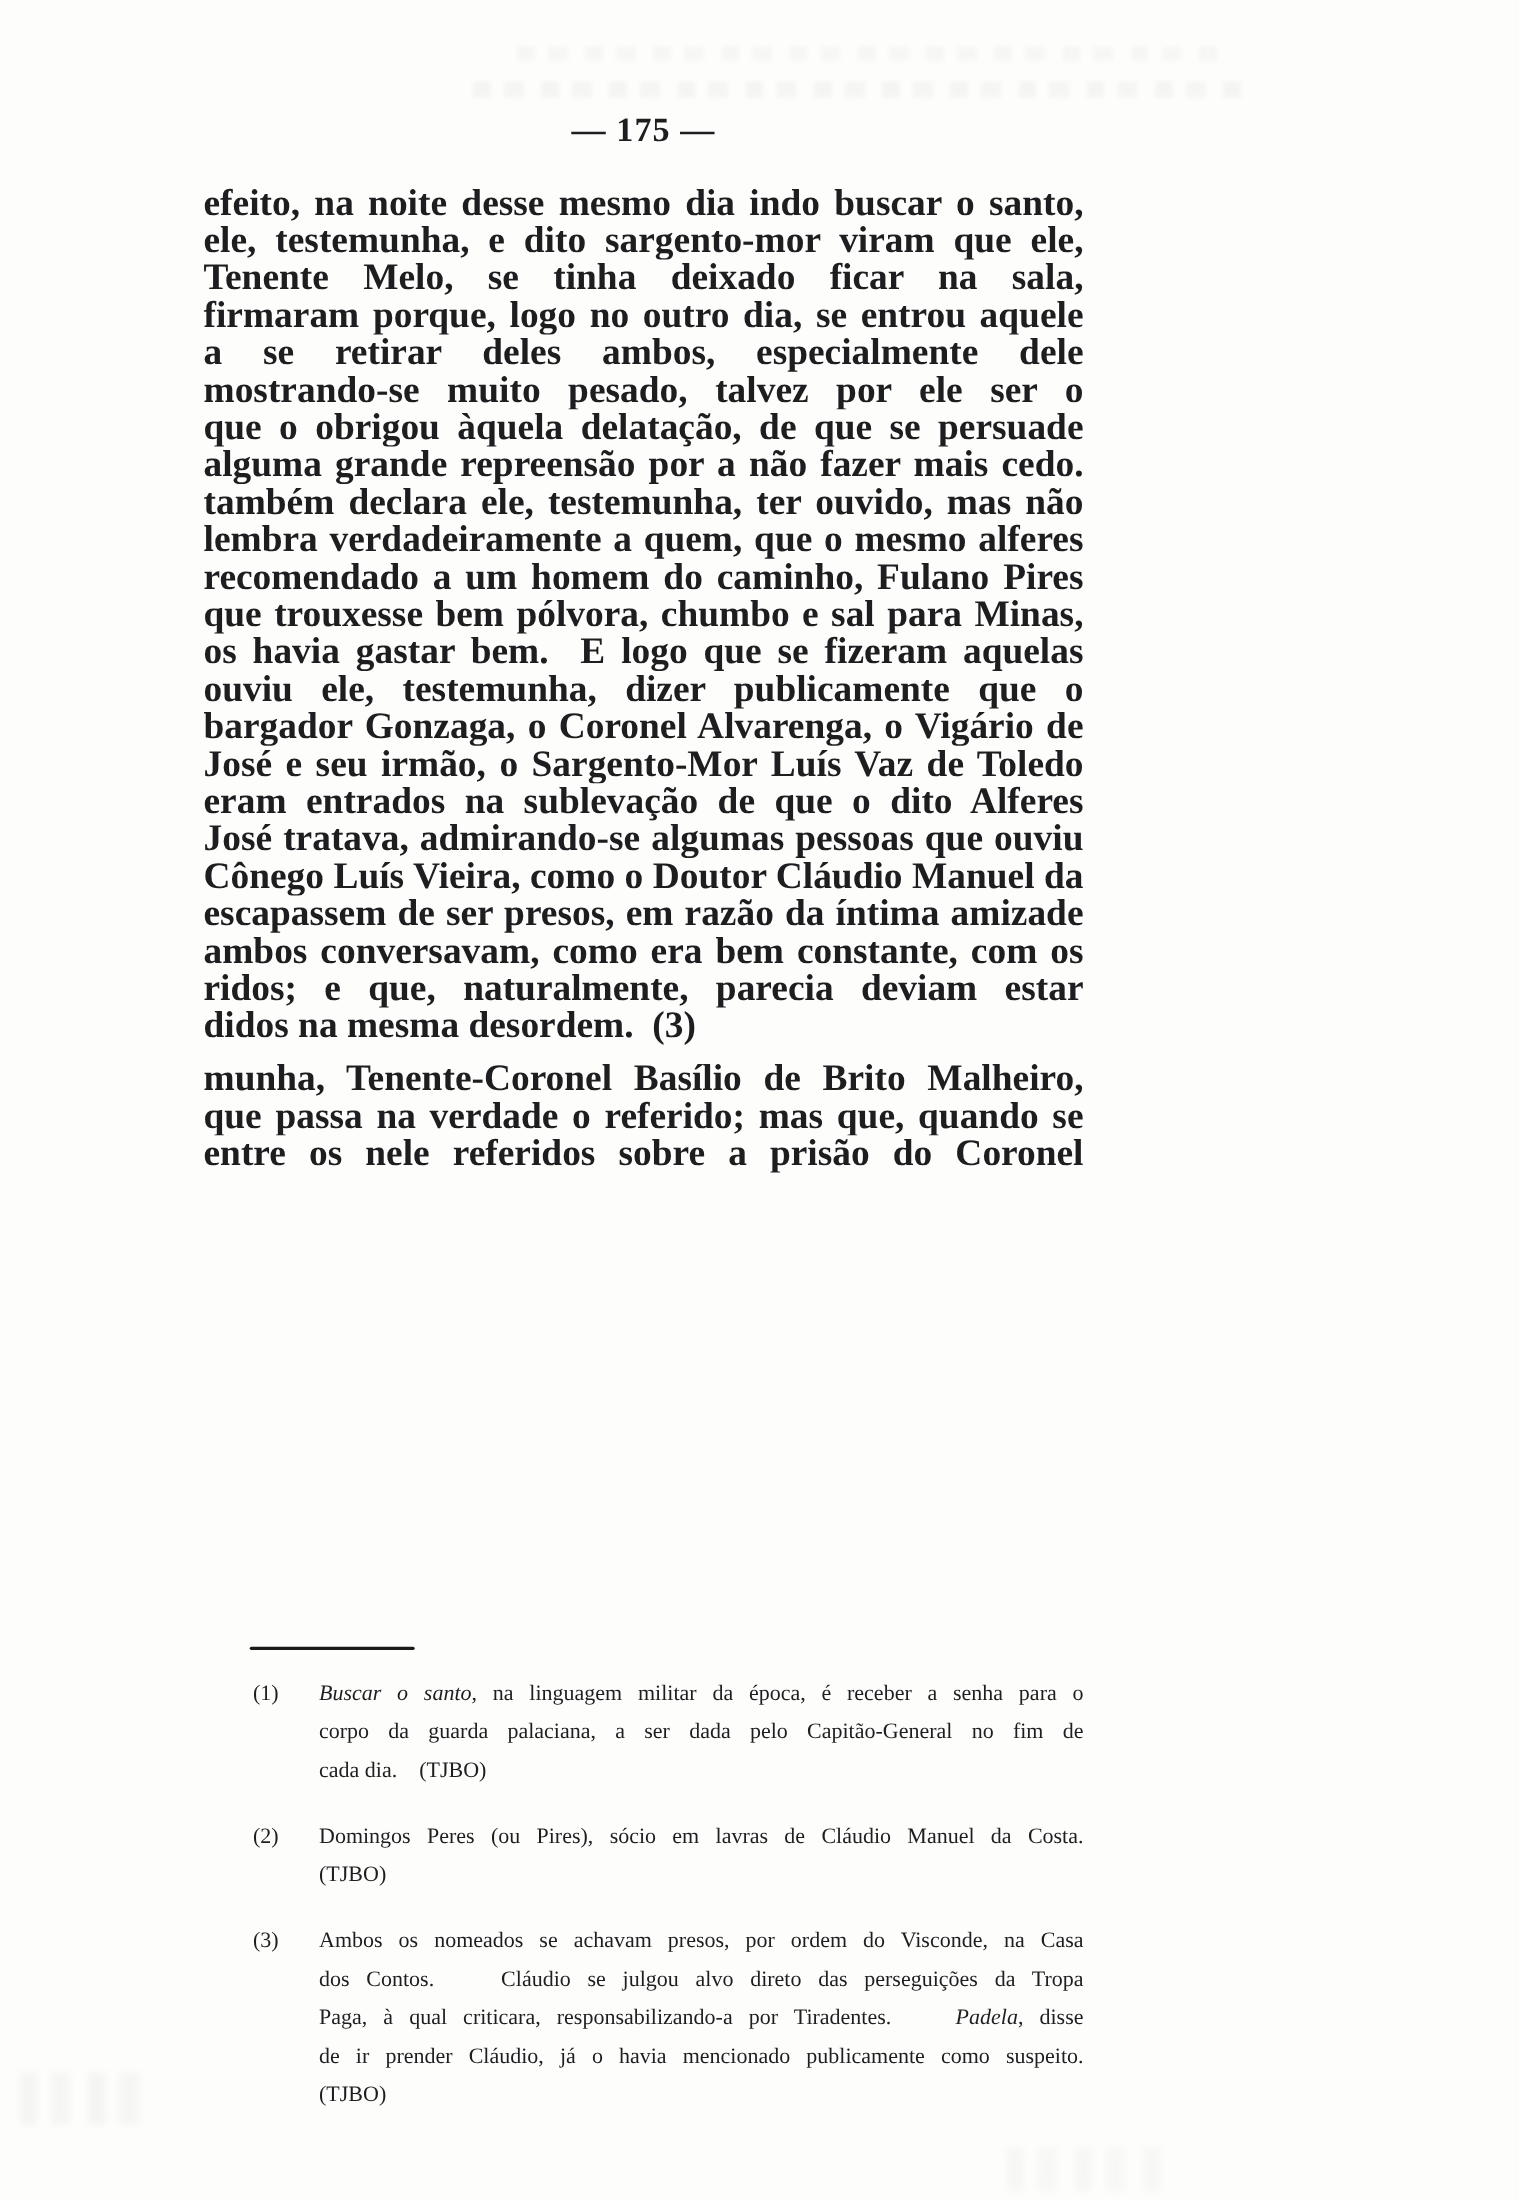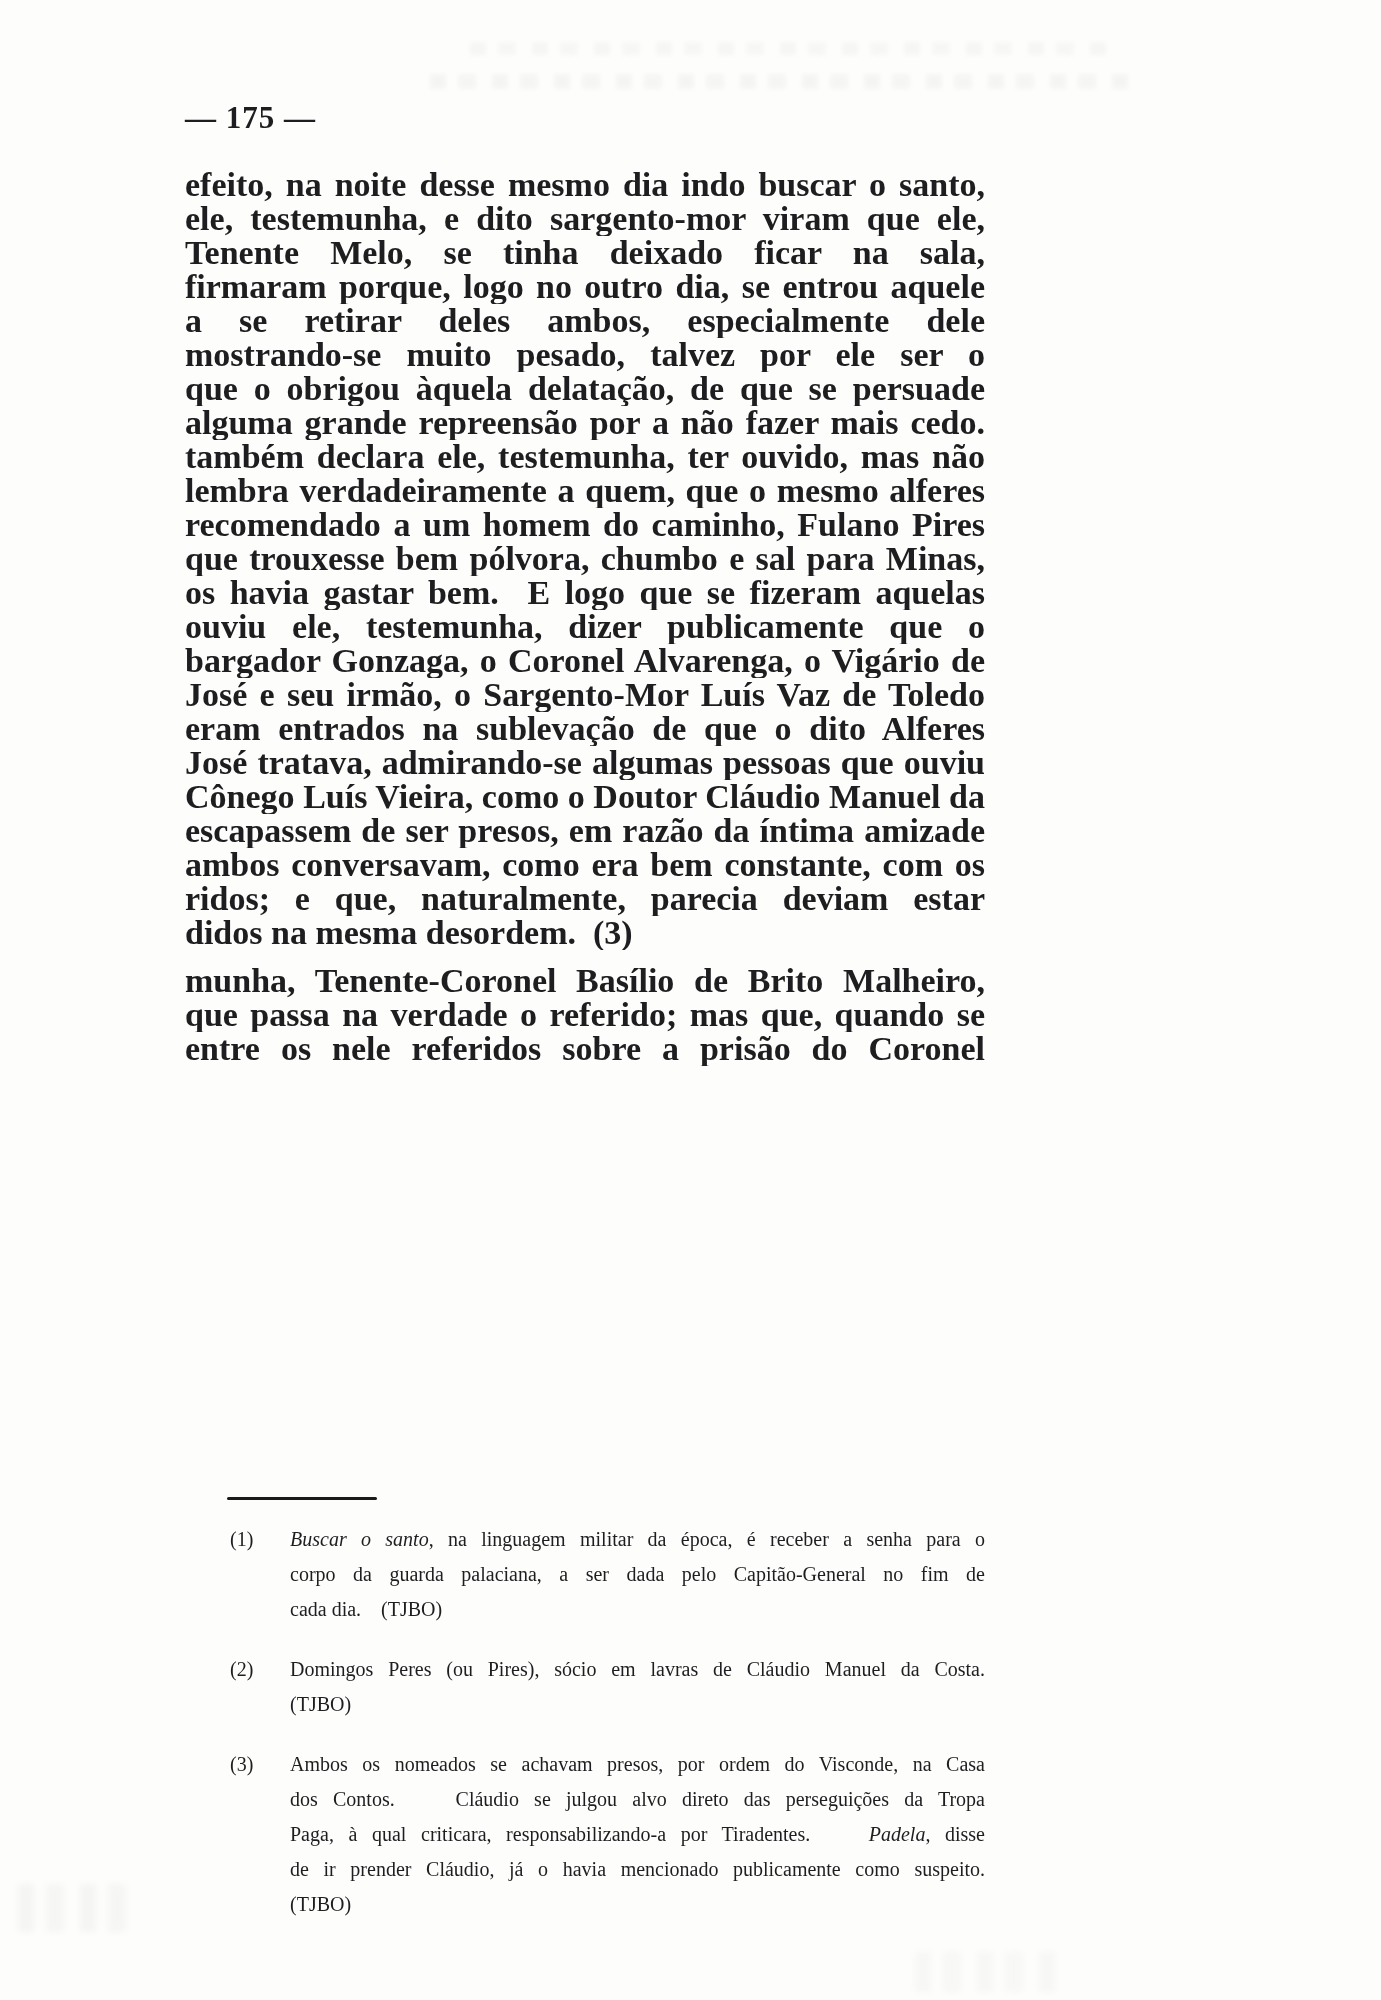--- a/index.html
+++ b/index.html
@@ -12,21 +12,21 @@
     font-family: "Liberation Serif", "DejaVu Serif", serif;
     color: #1e1e20;
   }
 
   
   .page-number {
     position: absolute;
     top: 100px;
     left: 185px;
     width: 800px;
-    text-align: left;
+    text-align: center;
     font-size: 31px;
     letter-spacing: 1px;
     font-weight: 600;
   }
 
   
   .body-text {
     position: absolute;
     top: 168px;
     left: 185px;

